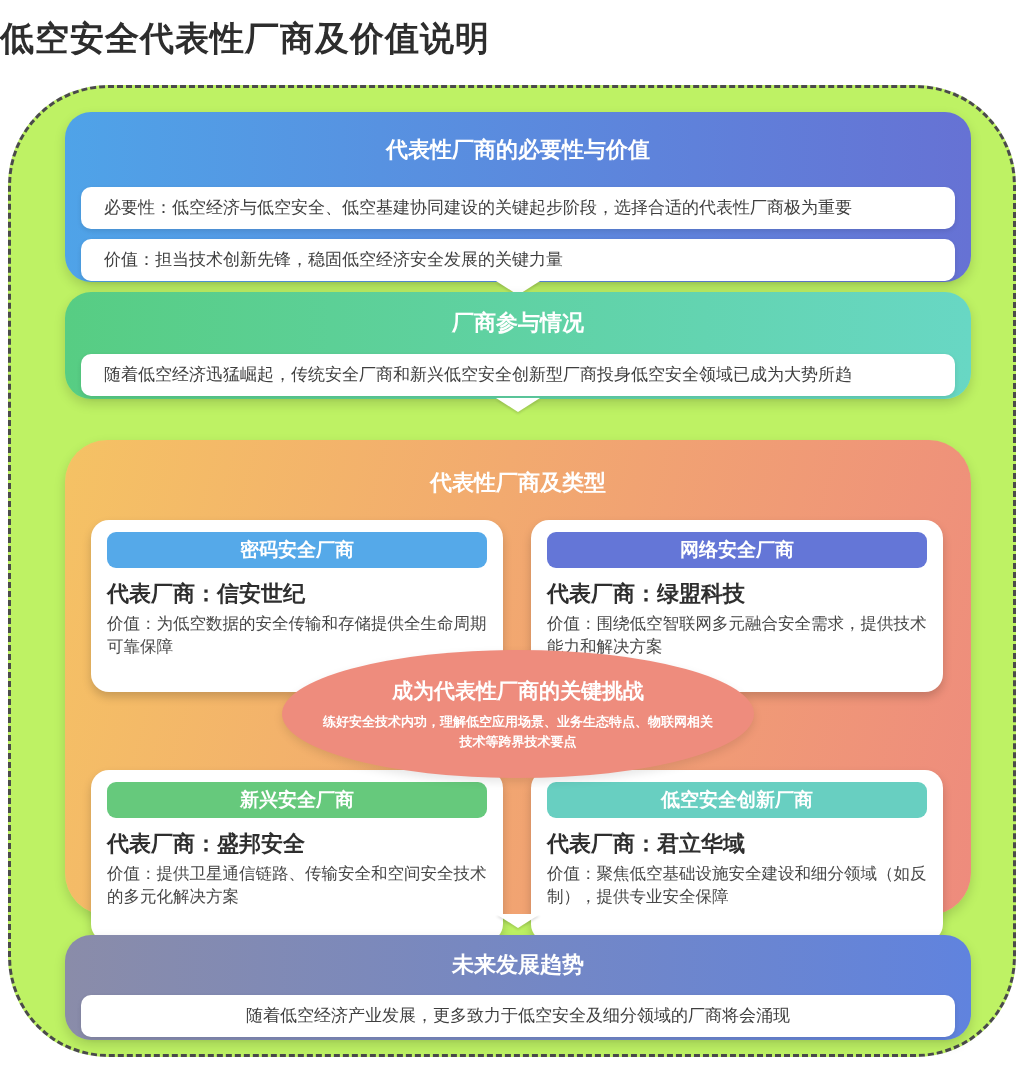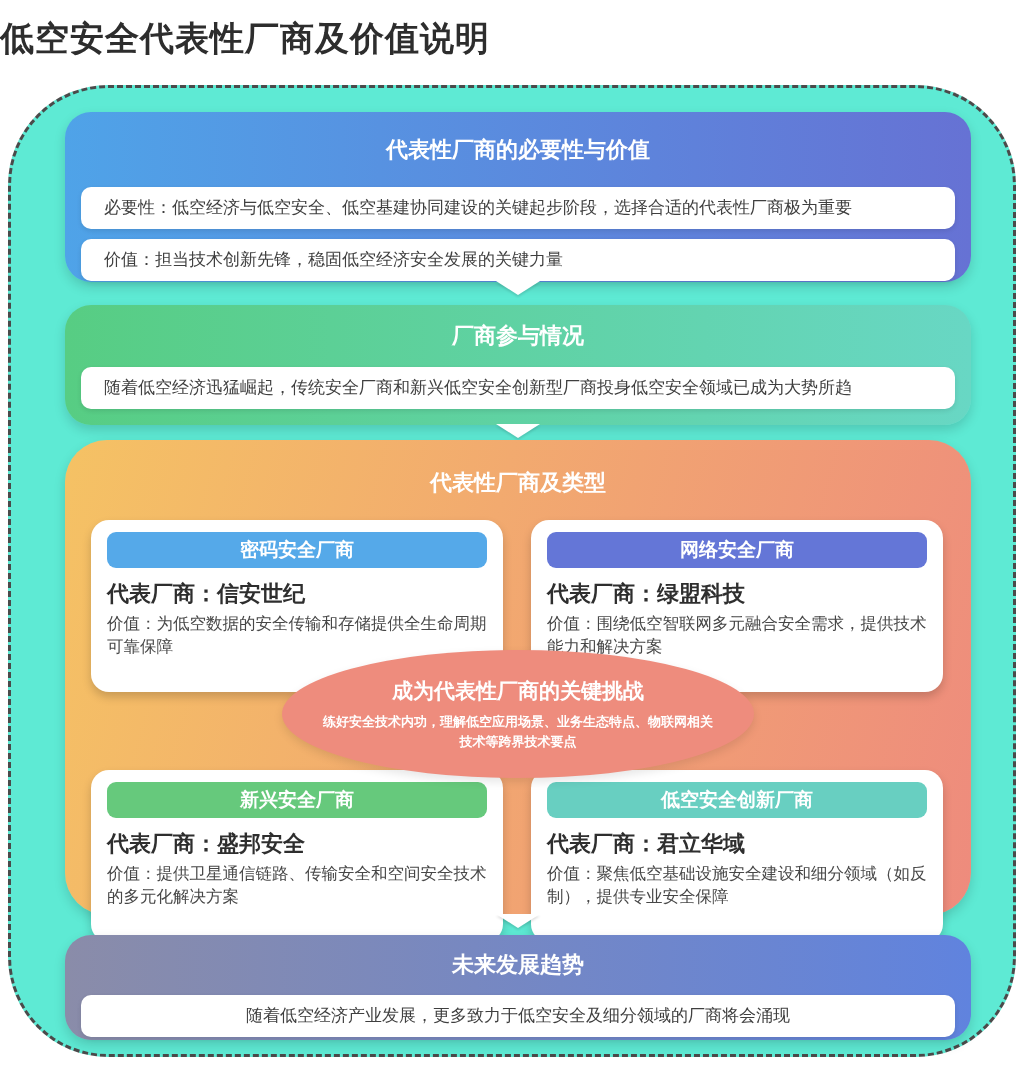--- a/index.html
+++ b/index.html
@@ -3,42 +3,42 @@
 <meta charset="utf-8">
 <style>
   * { margin:0; padding:0; box-sizing:border-box; }
   html,body { width:1028px; height:1069px; background:#ffffff;
               font-family:"Liberation Sans", sans-serif; position:relative; }
 
   .page-title { text-align:left; font-size:34px; font-weight:bold; color:#2d2d2d;
                 padding-top:16px; letter-spacing:1px; }
 
   .outer-frame { position:absolute; left:8px; top:85px; width:1008px; height:972px;
-                 border:3px dashed #4a4a4a; border-radius:100px; background:#5eead4; }
+                 border:3px dashed #4a4a4a; border-radius:100px; background:#bef264; }
 
   .section { position:absolute; left:54px; width:906px; border-radius:26px;
              box-shadow:0 5px 12px rgba(0,0,0,.15); }
 
   .section-title { text-align:center; color:#ffffff; font-weight:bold; font-size:22px; }
 
   .white-row { background:#ffffff; border-radius:10px; margin:0 16px 10px 16px;
                height:42px; line-height:42px; font-size:17px; color:#3f3f3f;
                padding:0 23px; box-shadow:0 2px 5px rgba(0,0,0,.10);
                white-space:nowrap; overflow:hidden; }
   .white-row.centered { text-align:center; }
 
   .connector { position:absolute; left:50%; transform:translateX(-50%); bottom:-13px;
                width:0; height:0; border-left:22px solid transparent;
                border-right:22px solid transparent; border-top:14px solid #ffffff;
                filter:drop-shadow(0 2px 1px rgba(0,0,0,.12)); }
 
   
   #sec-necessity   { top:24px;  height:170px; }
   #sec-necessity .section-title { padding-top:23px; padding-bottom:22px; }
-  #sec-participation { top:217px; height:120px; }
+  #sec-participation { top:204px; height:107px; }
   #sec-participation .section-title { padding-top:16px; padding-bottom:16px; }
   #sec-vendors     { top:352px; height:475px; border-radius:42px; }
   #sec-vendors .section-title { padding-top:28px; }
   #sec-future      { top:847px; height:105px; }
   #sec-future .section-title { padding-top:15px; padding-bottom:15px; }
 
   
   .vendor-card { position:absolute; width:412px; height:172px; background:#ffffff;
                  border-radius:18px; padding:12px 16px;
                  box-shadow:0 5px 10px rgba(0,0,0,.18); }

